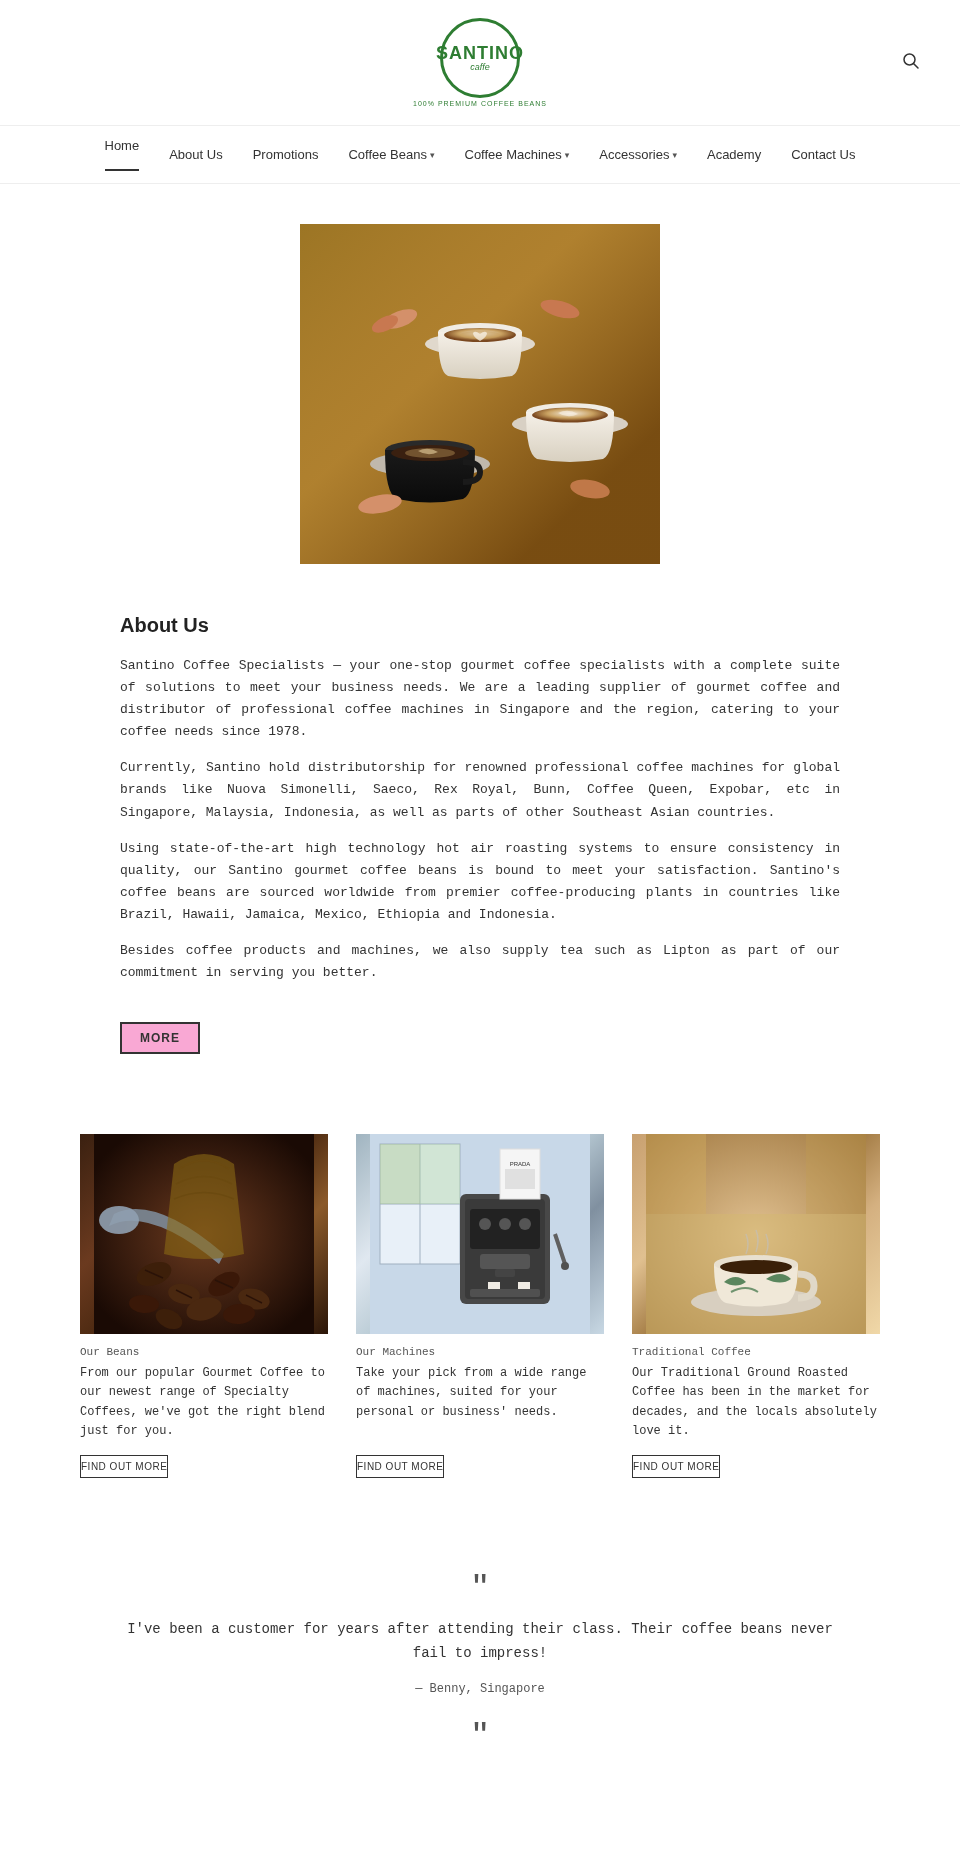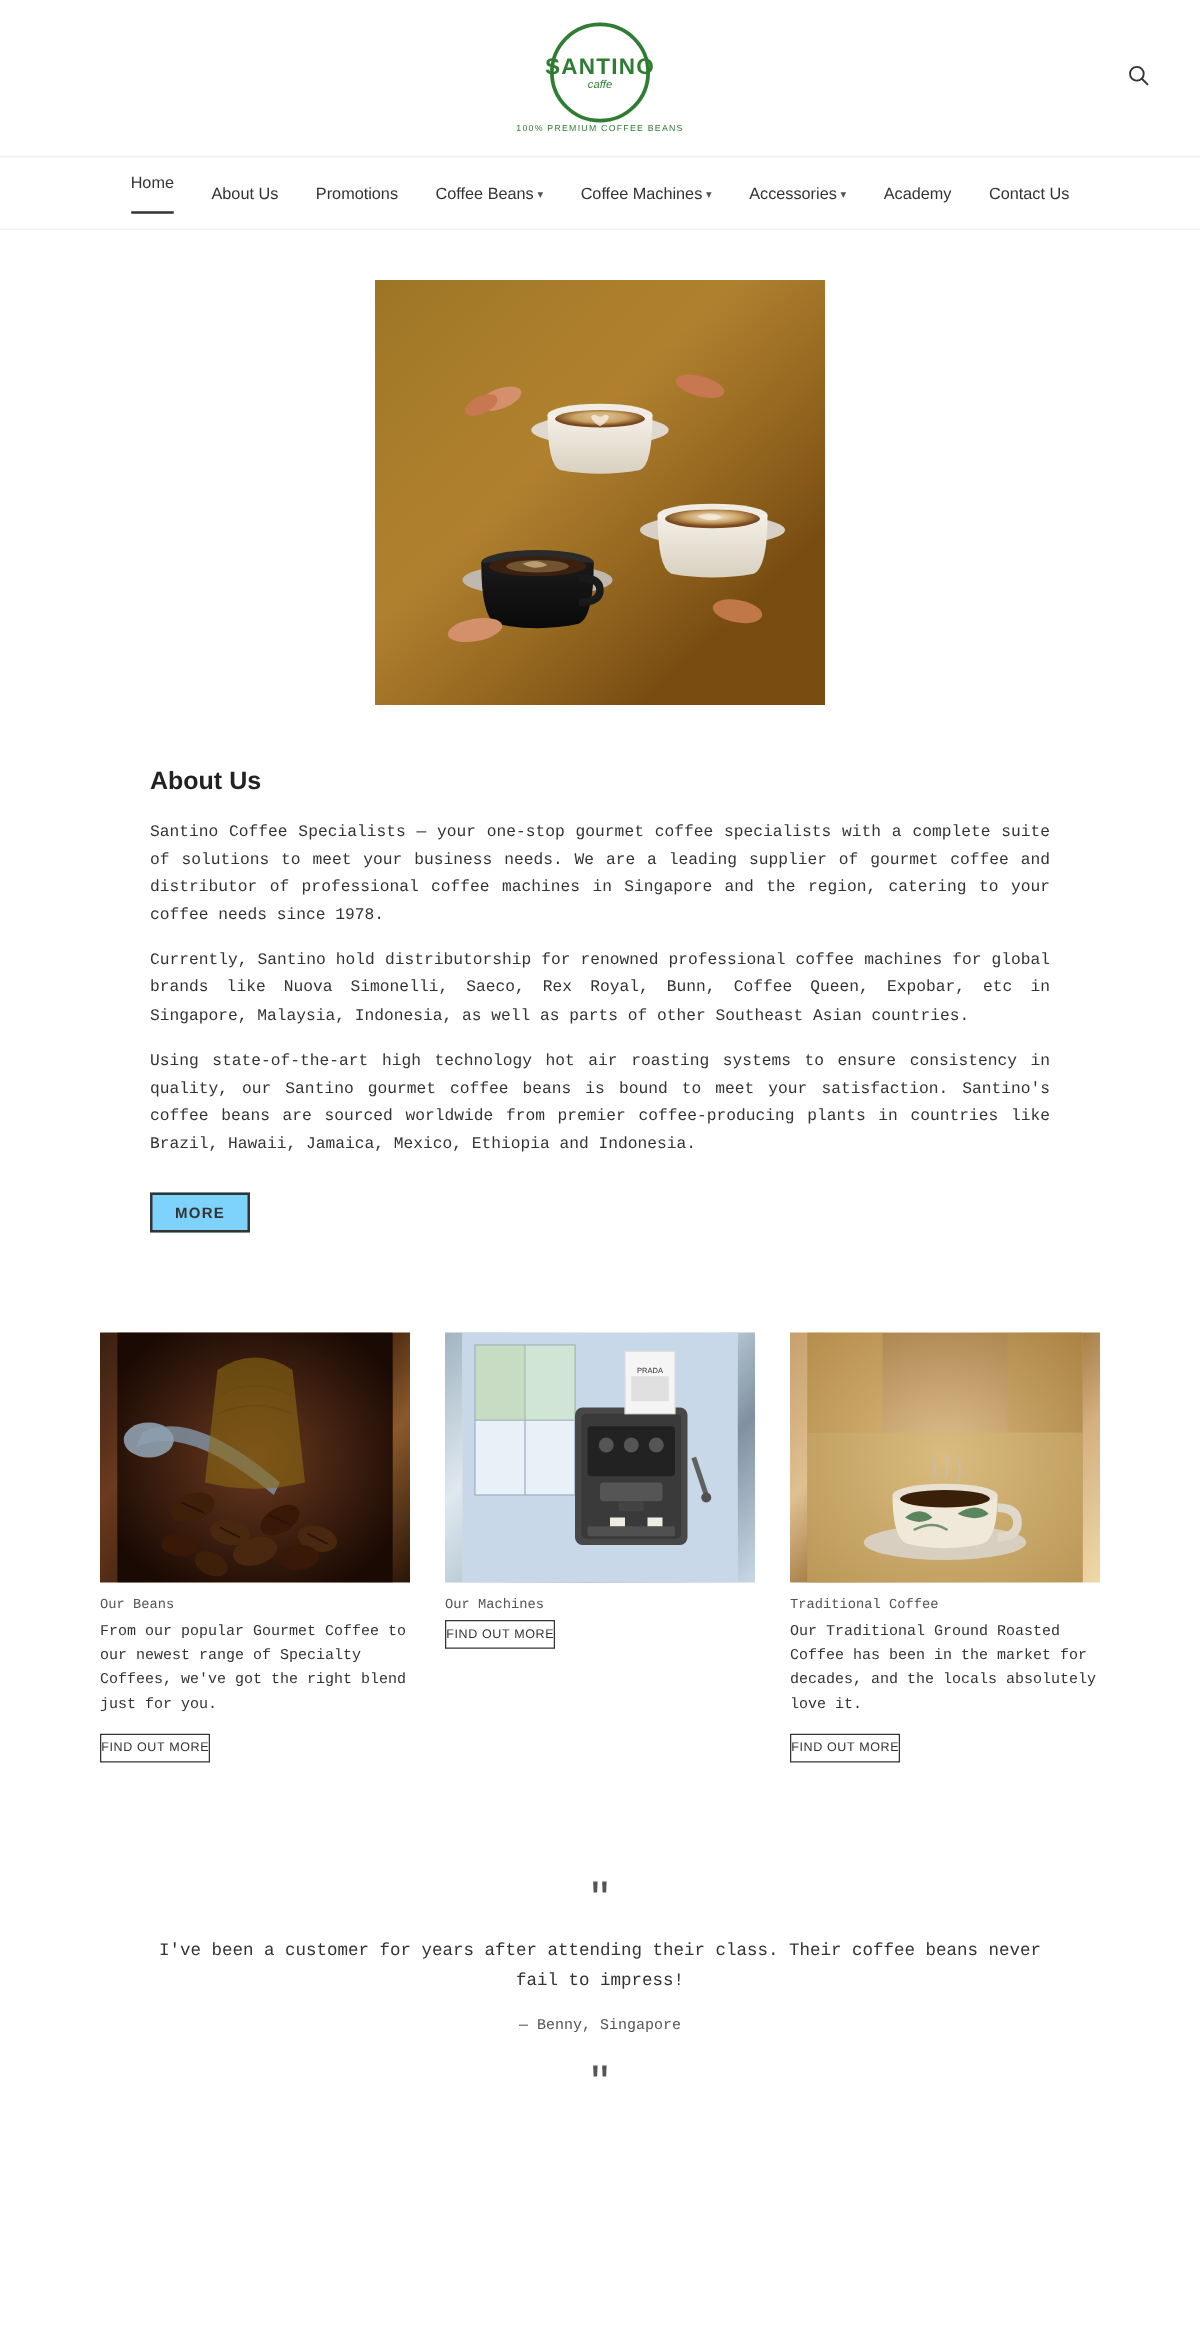--- a/index.html
+++ b/index.html
@@ -127,22 +127,22 @@
       text-align: justify;
     }
     .more-btn {
       display: inline-block;
       border: 2px solid #333;
       padding: 7px 18px;
       font-size: 12px;
       font-weight: bold;
       letter-spacing: 1px;
       cursor: pointer;
-      margin-top: 14px;
-      background: #7dd3fc;
+      margin-top: 24px;
+      background: #f9a8d4;
       color: #333;
     }
 
     
     .cards-section {
       display: flex;
       padding: 40px 80px;
       gap: 28px;
     }
     .card {
@@ -348,20 +348,21 @@
       </svg>
     </div>
   </div>
 </div>
 
 <section class="about-section">
   <h2 class="about-title">About Us</h2>
   <p class="about-text">Santino Coffee Specialists — your one-stop gourmet coffee specialists with a complete suite of solutions to meet your business needs. We are a leading supplier of gourmet coffee and distributor of professional coffee machines in Singapore and the region, catering to your coffee needs since 1978.</p>
   <p class="about-text">Currently, Santino hold distributorship for renowned professional coffee machines for global brands like Nuova Simonelli, Saeco, Rex Royal, Bunn, Coffee Queen, Expobar, etc in Singapore, Malaysia, Indonesia, as well as parts of other Southeast Asian countries.</p>
   <p class="about-text">Using state-of-the-art high technology hot air roasting systems to ensure consistency in quality, our Santino gourmet coffee beans is bound to meet your satisfaction. Santino's coffee beans are sourced worldwide from premier coffee-producing plants in countries like Brazil, Hawaii, Jamaica, Mexico, Ethiopia and Indonesia.</p>
+  <p class="about-text">Besides coffee products and machines, we also supply tea such as Lipton as part of our commitment in serving you better.</p>
   <button class="more-btn">MORE</button>
 </section>
 
 <section class="cards-section">
 
   <div class="card">
     <div class="card-img card-img-beans">
       <svg width="100%" height="200" viewBox="0 0 220 200" xmlns="http://www.w3.org/2000/svg">
         <rect width="220" height="200" fill="#2a1508"></rect>
         <defs>
@@ -431,20 +432,21 @@
         <rect x="100" y="155" width="70" height="8" rx="2" fill="#505050"></rect>
         <path d="M118 148 L118 155 L130 155 L130 148 Z" fill="#f0ece4"></path>
         <path d="M148 148 L148 155 L160 155 L160 148 Z" fill="#f0ece4"></path>
 
         <rect x="130" y="15" width="40" height="50" fill="#f5f5f5" stroke="#ddd"></rect>
         <text x="150" y="32" font-size="6" fill="#333" text-anchor="middle" font-family="Arial">PRADA</text>
         <rect x="135" y="35" width="30" height="20" fill="#e0e0e0"></rect>
       </svg>
     </div>
     <span class="card-category">Our Machines</span>
+    <p class="card-desc">Take your pick from a wide range of machines, suited for your personal or business' needs.</p>
     <button class="find-out-btn">FIND OUT MORE</button>
   </div>
 
   <div class="card">
     <div class="card-img card-img-trad">
       <svg width="100%" height="200" viewBox="0 0 220 200" xmlns="http://www.w3.org/2000/svg">
         <rect width="220" height="200" fill="#c8a870"></rect>
         <defs>
           <radialGradient id="tradBg" cx="0.5" cy="0.5" r="0.7">
             <stop offset="0%" stop-color="#e0c090"></stop>

